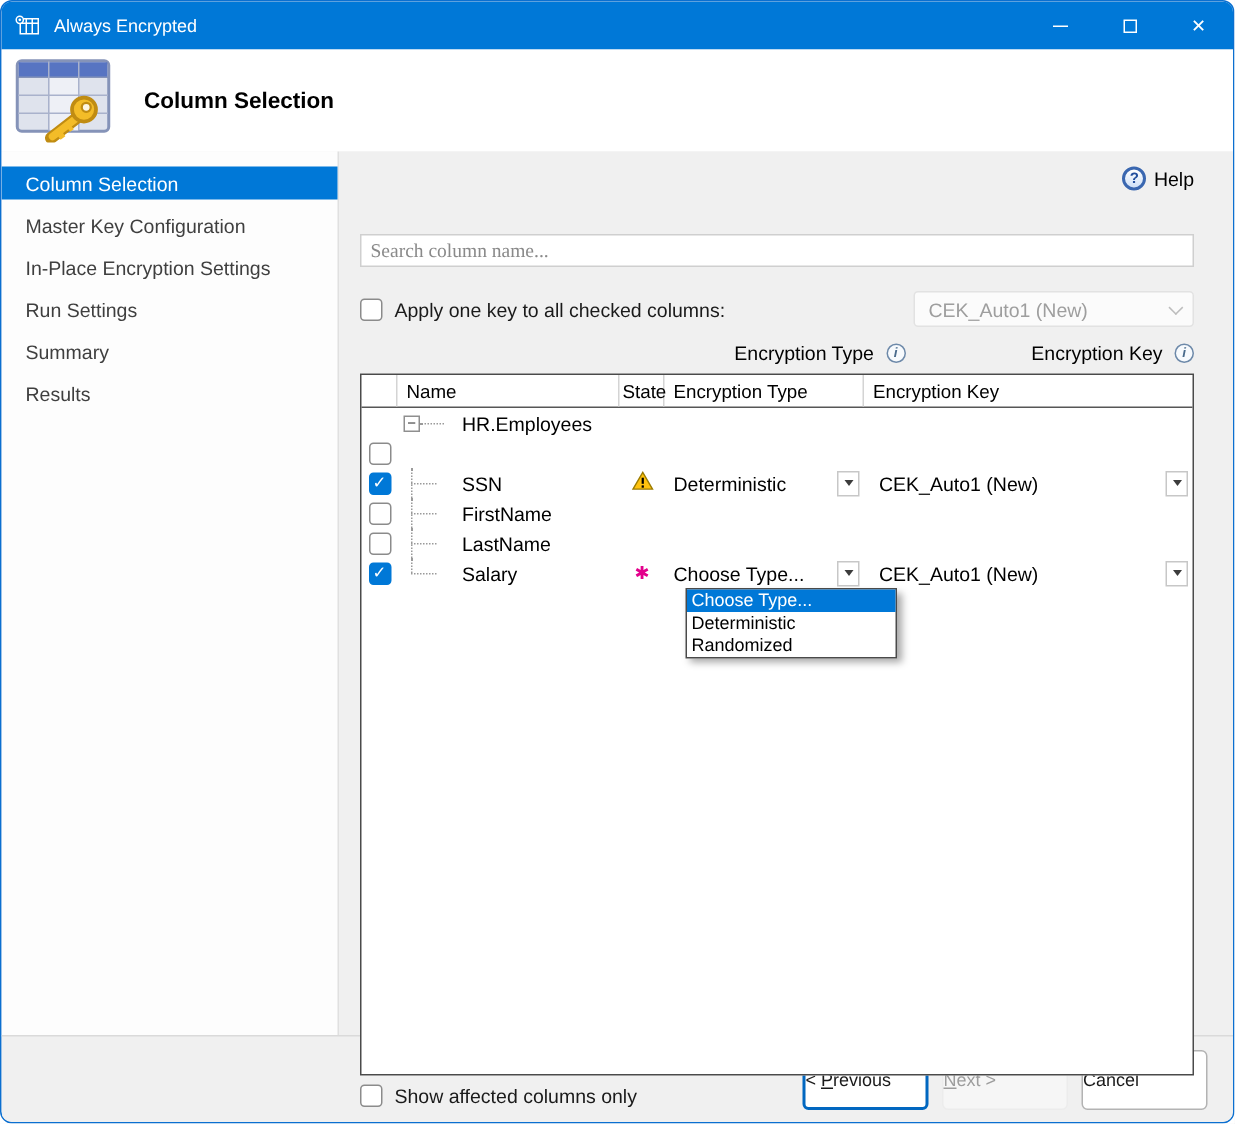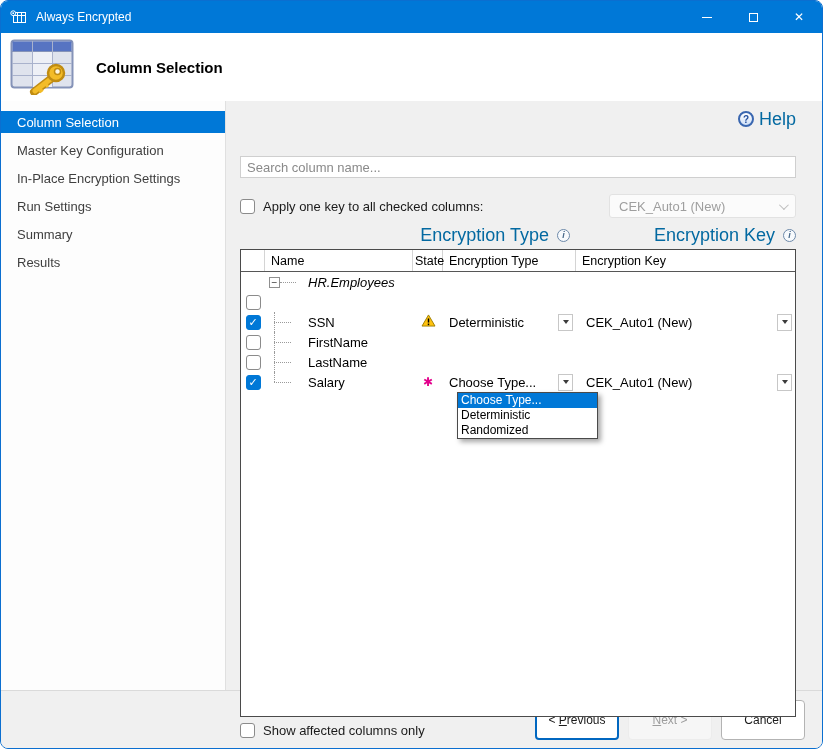--- a/index.html
+++ b/index.html
@@ -27,33 +27,33 @@
   .sidebar{ width:225px; background:#fdfdfd; border-right:1px solid #e0e0e0; padding-top:10px; flex-shrink:0; }
   .side-item{ height:22px; margin-bottom:6px; display:flex; align-items:center; padding-left:16px; font-size:13px; color:#3f3f3f; cursor:default; }
   .side-item.completed{ color:#0057a8; }
   .side-item.current{ background:#0078D7; color:#ffffff; }
   .content{ flex:1; background:#f0f0f0; padding:0 26px 0 14px; position:relative; }
   
   .help-row{ margin-top:8px; height:20px; display:flex; justify-content:flex-end; align-items:center; gap:5px; }
   .help-icon{ width:16px; height:16px; border-radius:50%; border:2px solid #3a67b0; background:linear-gradient(#ffffff,#cfe0f7); color:#234f9e; font-size:10px; font-weight:bold; display:flex; align-items:center; justify-content:center; }
   .help-label{ color:#0066CC; font-size:13px; }
   
-  .search-input{ display:block; margin-top:27px; width:100%; height:22px; border:1px solid #cfcfcf; background:#fff; font-size:13px; padding:0 6px; color:#1a1a1a; font-family:Liberation Sans, sans-serif; outline:none; }
+  .search-input{ display:block; margin-top:27px; width:100%; height:22px; border:1px solid #cfcfcf; background:#fff; font-size:13px; padding:0 6px; color:#1a1a1a; font-family:Liberation Serif, serif; outline:none; }
   .search-input::placeholder{ color:#8a8a8a; }
   
   .apply-row{ margin-top:16px; height:24px; display:flex; align-items:center; }
   .cb{ width:15px; height:15px; border:1px solid #8b8b8b; border-radius:3px; background:#fff; flex-shrink:0; display:flex; align-items:center; justify-content:center; }
   .cb.checked{ background:#0078D7; border-color:#0078D7; }
   .cb .check{ color:#fff; font-size:11px; line-height:11px; }
   .apply-label{ font-size:13px; color:#1a1a1a; margin-left:8px; }
   .combo-disabled{ margin-left:auto; width:187px; height:24px; background:#fbfbfb; border:1px solid #e2e2e2; border-radius:3px; display:flex; align-items:center; padding:0 9px; color:#9e9e9e; font-size:13px; }
   .chev{ margin-left:auto; width:7px; height:7px; border-right:1.4px solid #bdbdbd; border-bottom:1.4px solid #bdbdbd; transform:rotate(45deg) translateY(-2px); }
   
   .links-row{ margin-top:8px; height:18px; display:flex; align-items:center; }
-  .link{ color:#0369a1; font-size:18px; cursor:default; }
+  .link{ color:#000000; font-size:13px; cursor:default; }
   .link-group{ display:flex; align-items:center; gap:8px; }
   .links-row .g1{ margin-left:auto; }
   .links-row .g2{ margin-left:84px; }
   .info-icon{ width:13px; height:13px; border-radius:50%; border:1px solid #6d89a9; color:#4a6b8c; font-size:9px; font-style:italic; font-weight:bold; display:flex; align-items:center; justify-content:center; background:#f7fafd; }
   
   .grid{ margin-top:5px; height:468px; background:#fff; border:1px solid #4a4a4a; position:relative; font-size:13px; color:#000; }
   .grid-header{ display:flex; height:22px; border-bottom:1px solid #565656; align-items:stretch; }
   .hcell{ display:flex; align-items:center; border-right:1px solid #d4d4d4; padding-left:6px; font-size:12.5px; }
   .hcell:last-child{ border-right:none; }
   .col-check{ width:24px; flex:0 0 24px; padding-left:0; }
@@ -62,38 +62,38 @@
   .col-type{ width:133px; flex:0 0 133px; }
   .col-key{ flex:1; }
   .grid-row{ display:flex; height:20px; align-items:center; }
   .ccell{ width:24px; flex:0 0 24px; display:flex; justify-content:center; }
   .ncell{ width:148px; flex:0 0 148px; display:flex; align-items:center; height:100%; }
   .scell{ width:30px; flex:0 0 30px; display:flex; justify-content:center; align-items:center; }
   .tcell{ width:133px; flex:0 0 133px; display:flex; align-items:center; height:100%; padding-left:6px; }
   .kcell{ flex:1; display:flex; align-items:center; height:100%; padding-left:10px; }
   .expander{ width:11px; height:11px; border:1px solid #8f8f8f; background:#fff; margin-left:4px; font-size:10px; line-height:9px; text-align:center; color:#333; flex-shrink:0; }
   .group-stub{ width:16px; border-top:1px dotted #9a9a9a; }
-  .group-name{ margin-left:12px;font-style:italic; }
+  .group-name{ margin-left:12px; }
   .tree-branch{ position:relative; flex:0 0 43px; width:43px; height:100%; }
   .tree-branch::before{ content:""; position:absolute; left:9px; top:0; bottom:0; border-left:1px dotted #9a9a9a; }
   .tree-branch::after{ content:""; position:absolute; left:9px; top:50%; width:17px; border-top:1px dotted #9a9a9a; }
   .tree-branch.last::before{ bottom:50%; }
   .req-marker{ color:#E3008C; font-size:12px; line-height:12px; }
   .dd-btn{ margin-left:auto; margin-right:3px; width:15px; height:17px; border:1px solid #c7c7c7; background:#fff; display:flex; align-items:center; justify-content:center; }
   .tri{ width:0; height:0; border-left:3.5px solid transparent; border-right:3.5px solid transparent; border-top:4px solid #3c3c3c; }
   
   .type-popup{ position:absolute; left:216px; top:142px; width:141px; background:#fff; border:1px solid #4a4a4a; box-shadow:3px 3px 5px rgba(0,0,0,0.35); z-index:5; }
   .opt{ height:15px; line-height:15px; font-size:12px; padding-left:3px; color:#000; }
   .opt.hl{ background:#0078D7; color:#fff; }
   
   .show-row{ margin-top:6px; display:flex; align-items:center; }
   .show-label{ font-size:13px; color:#1a1a1a; margin-left:8px; }
   
   .footer{ height:58px; flex-shrink:0; background:#f0f0f0; border-top:1px solid #dadada; display:flex; align-items:center; justify-content:flex-end; gap:9px; padding-right:17px; }
-  .btn{ width:84px; height:40px; border-radius:4px; background:#fff; border:1px solid #b3b3b3; color:#1a1a1a; font-size:12px; display:flex; align-items:center; justify-content:center; cursor:default; font-family:inherit; }
+  .btn{ width:84px; height:40px; border-radius:4px; background:#fff; border:1px solid #b3b3b3; color:#1a1a1a; font-size:12px; display:flex; align-items:center; justify-content:flex-start; cursor:default; font-family:inherit; }
   .btn.focus-primary{ border:2px solid #0167c0; }
   .btn.disabled{ background:#f6f6f6; border:1px solid #ececec; color:#9d9d9d; }
   .accel{ text-decoration:underline; }
 </style>
 </head>
 <body>
 
 <div class="window">
 
   <div class="titlebar">

